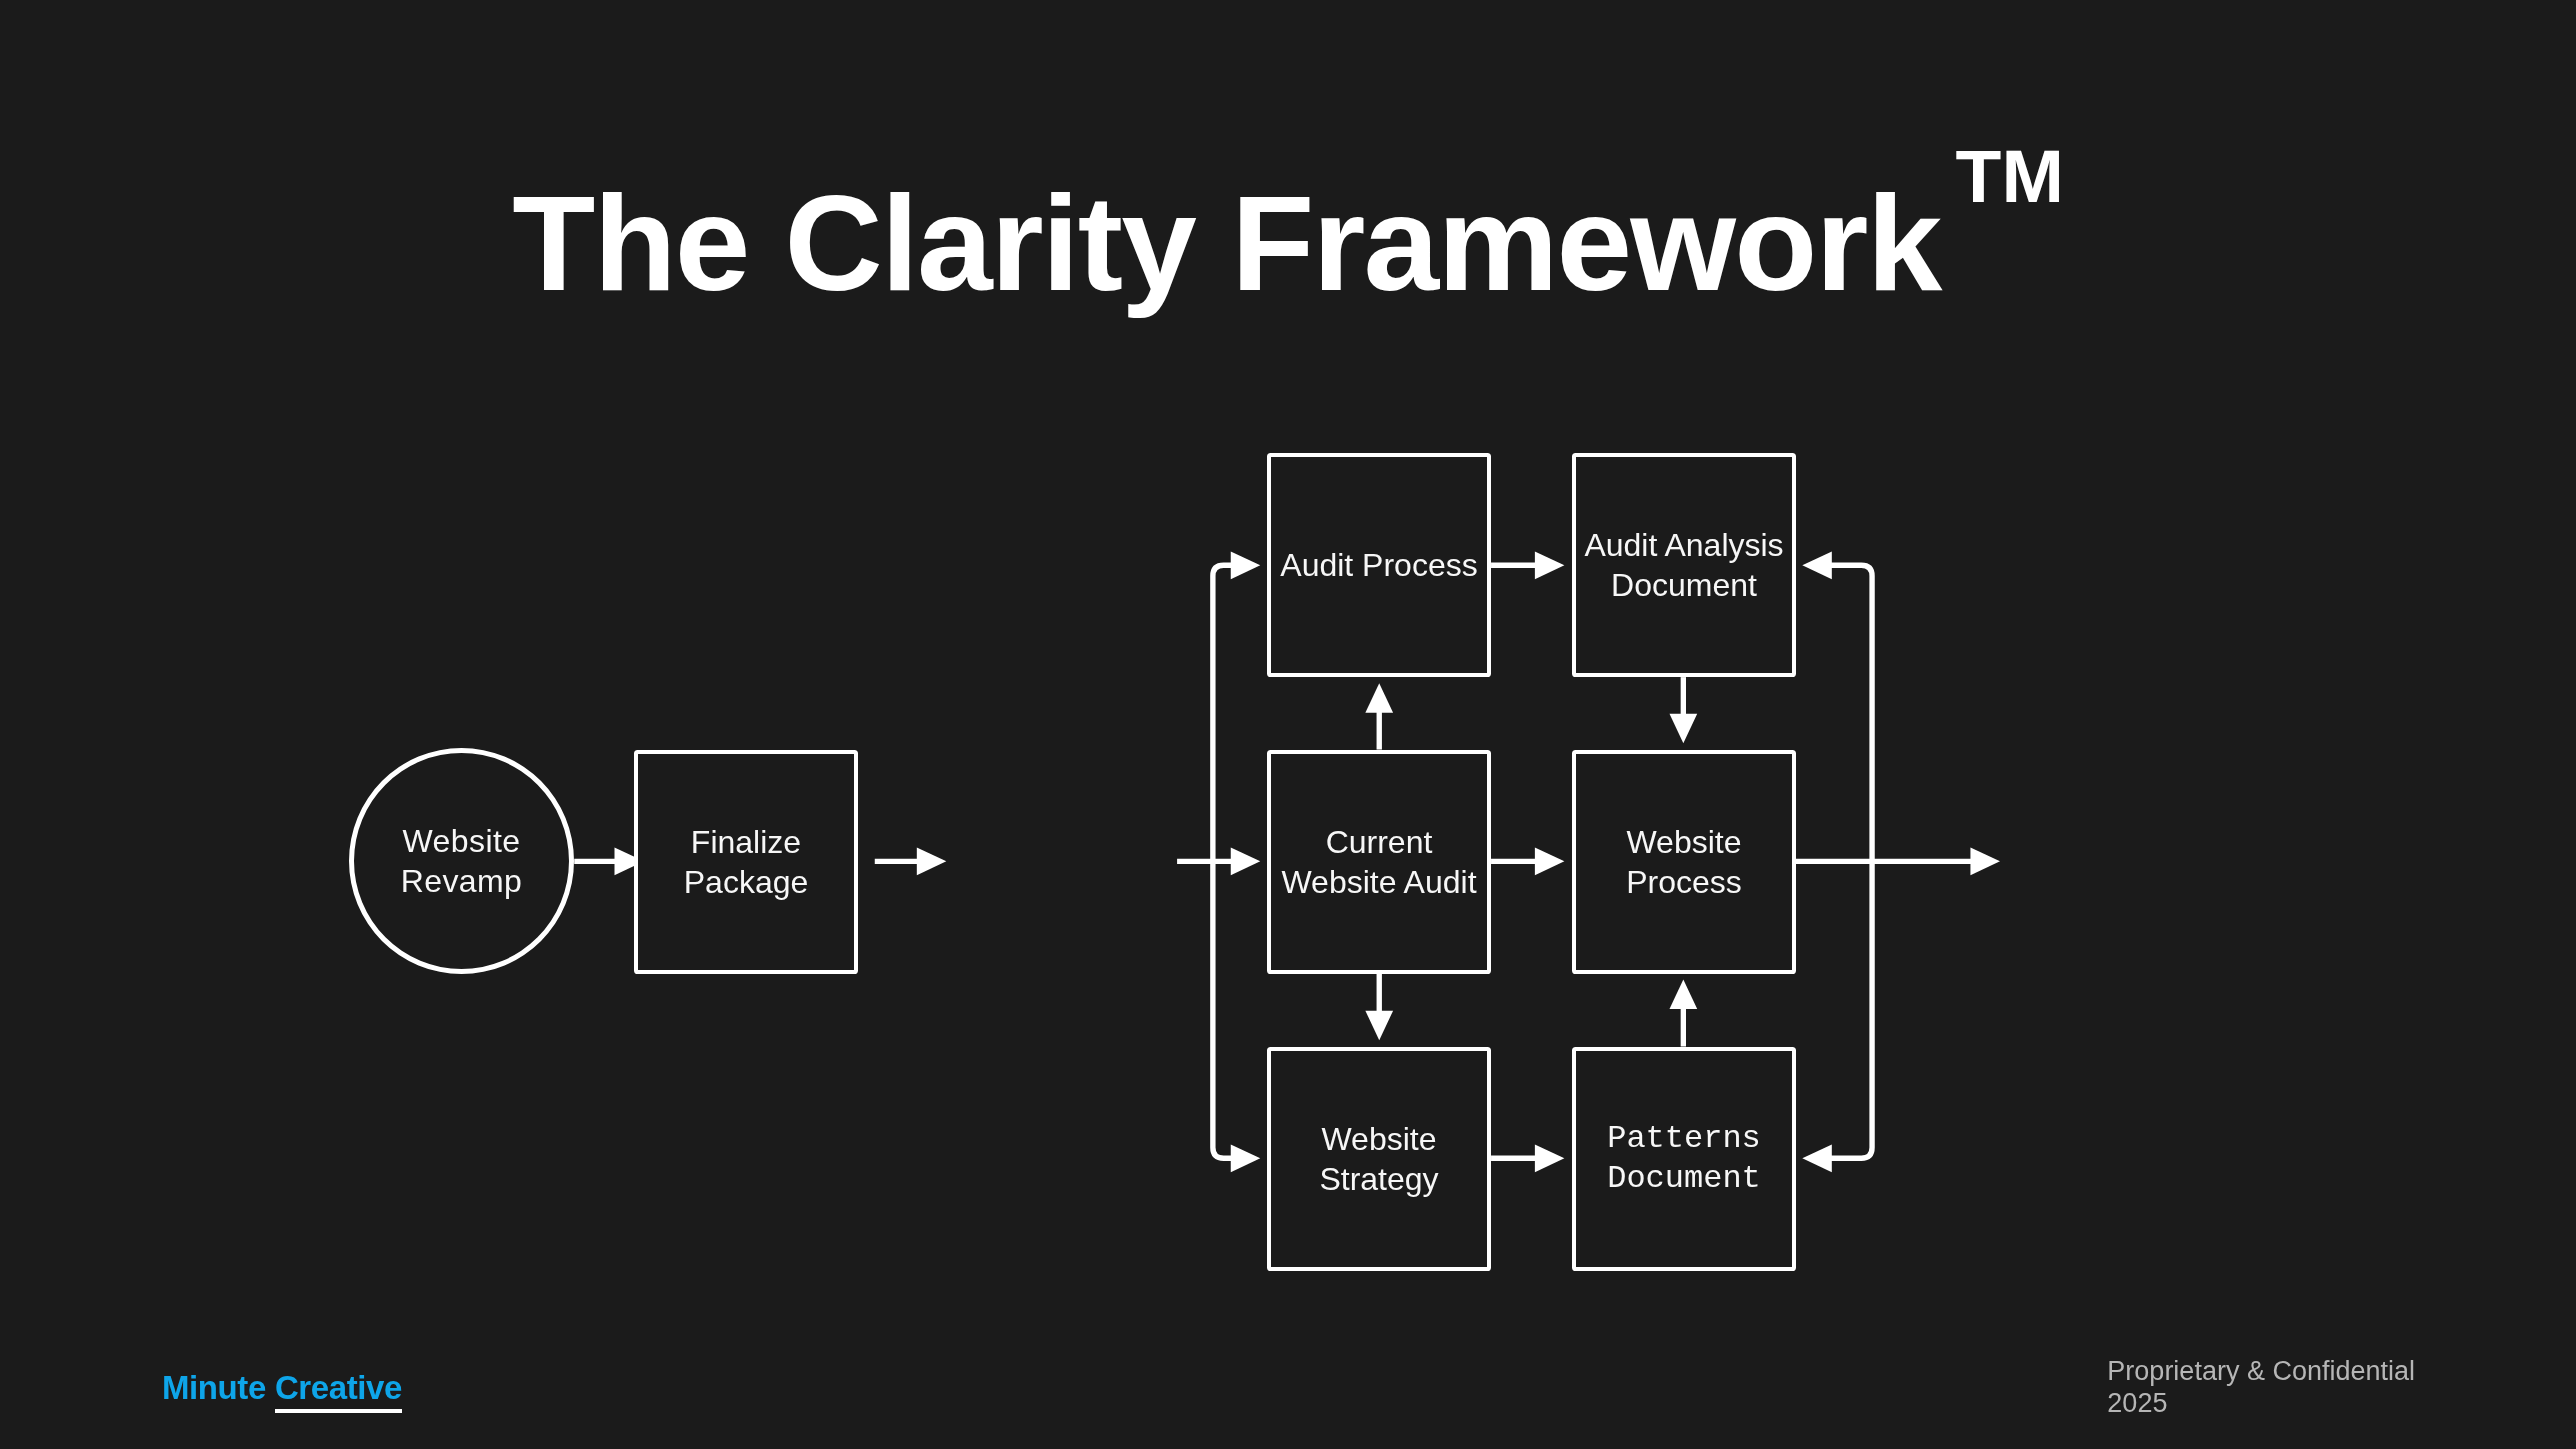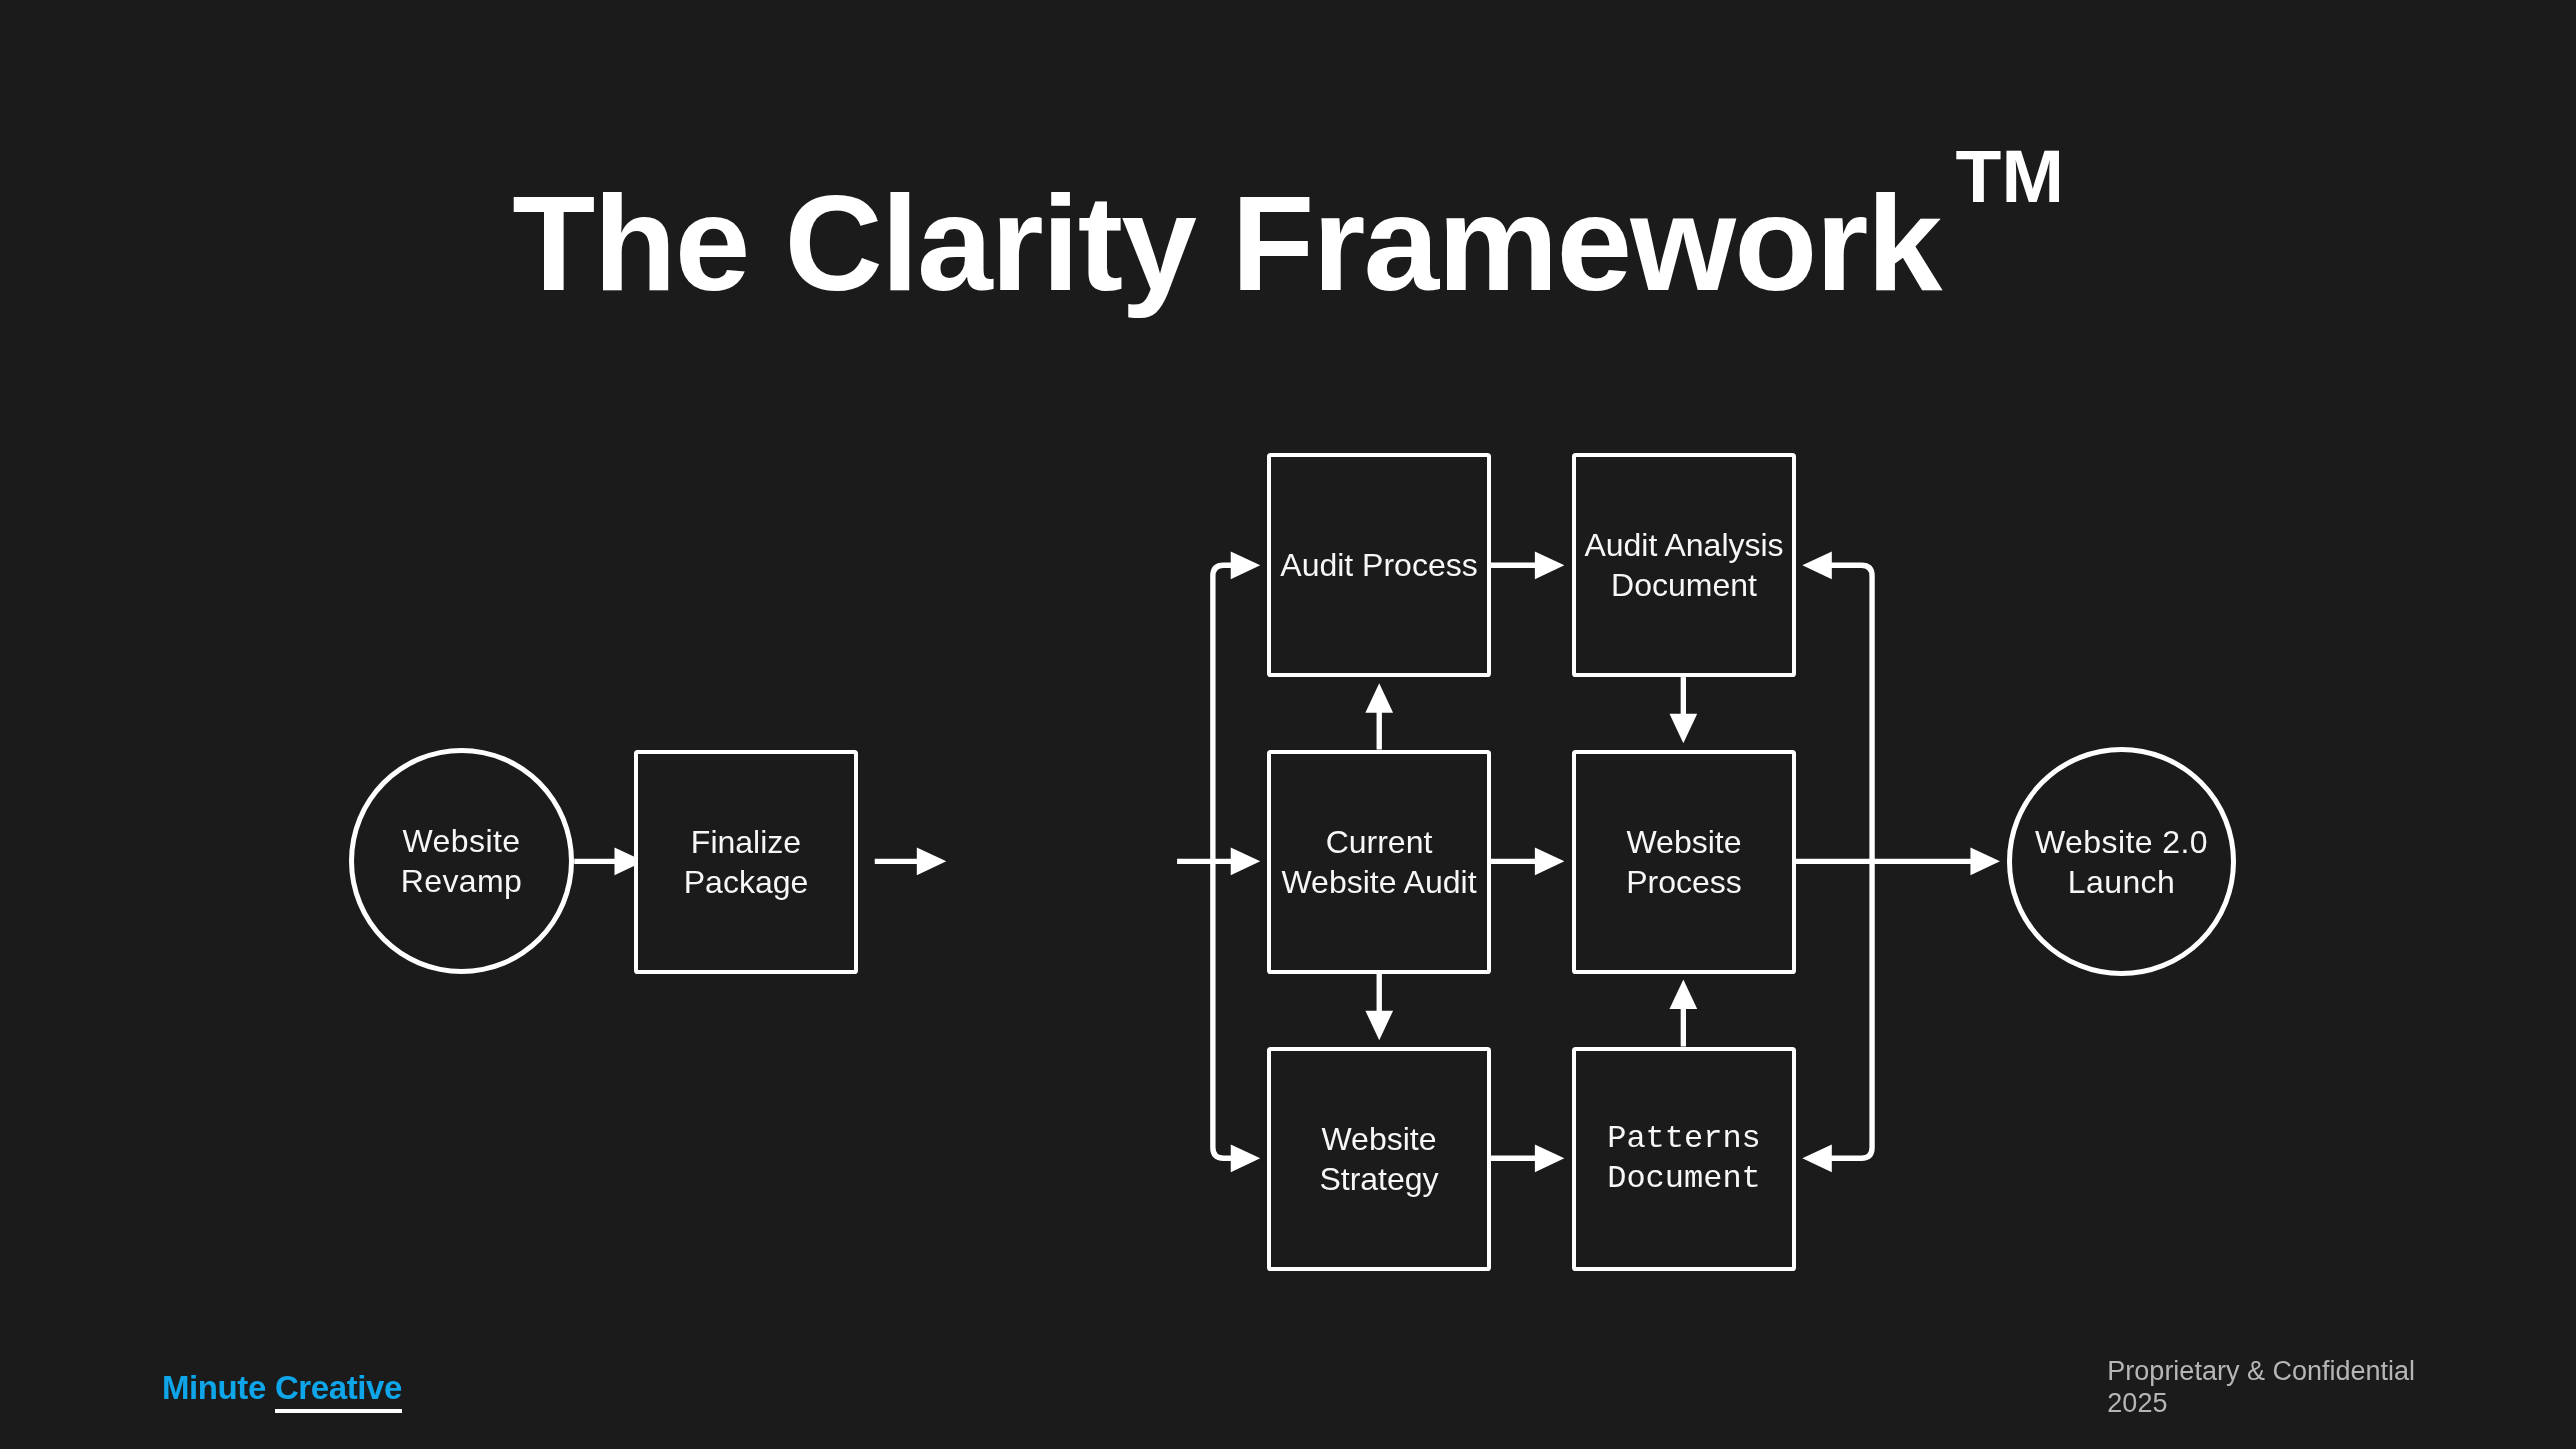--- a/index.html
+++ b/index.html
@@ -231,23 +231,20 @@
   </div>
 
   <div class="node node-rect" id="node-website-strategy">
     <span class="node-label">Website Strategy</span>
   </div>
 
   <div class="node node-rect" id="node-patterns-document">
     <span class="node-label">Patterns Document</span>
   </div>
 
-  <div class="node node-circle" id="node-website-20-launch">
-    <span class="node-label">Website 2.0 Launch</span>
-  </div>
 
   <div class="footer-brand">
     <span class="brand-first">Minute</span><span class="brand-second">Creative</span>
   </div>
 
   <div class="footer-confidential">
     <div>Proprietary &amp; Confidential</div>
     <div>2025</div>
   </div>
 

